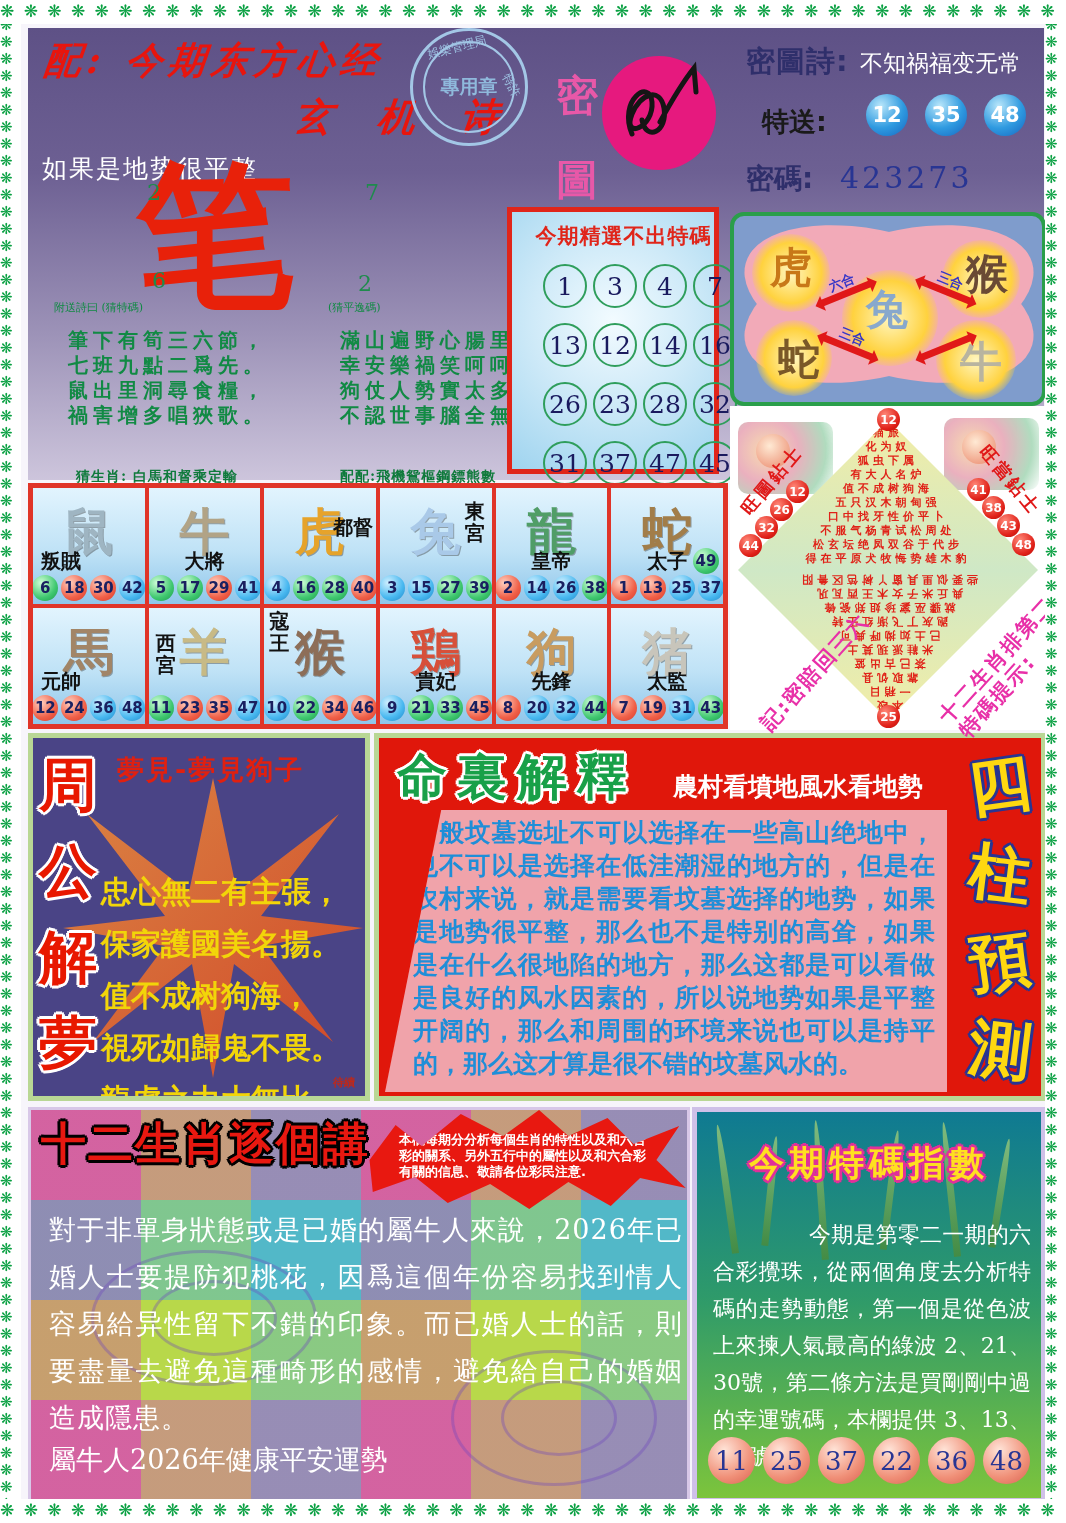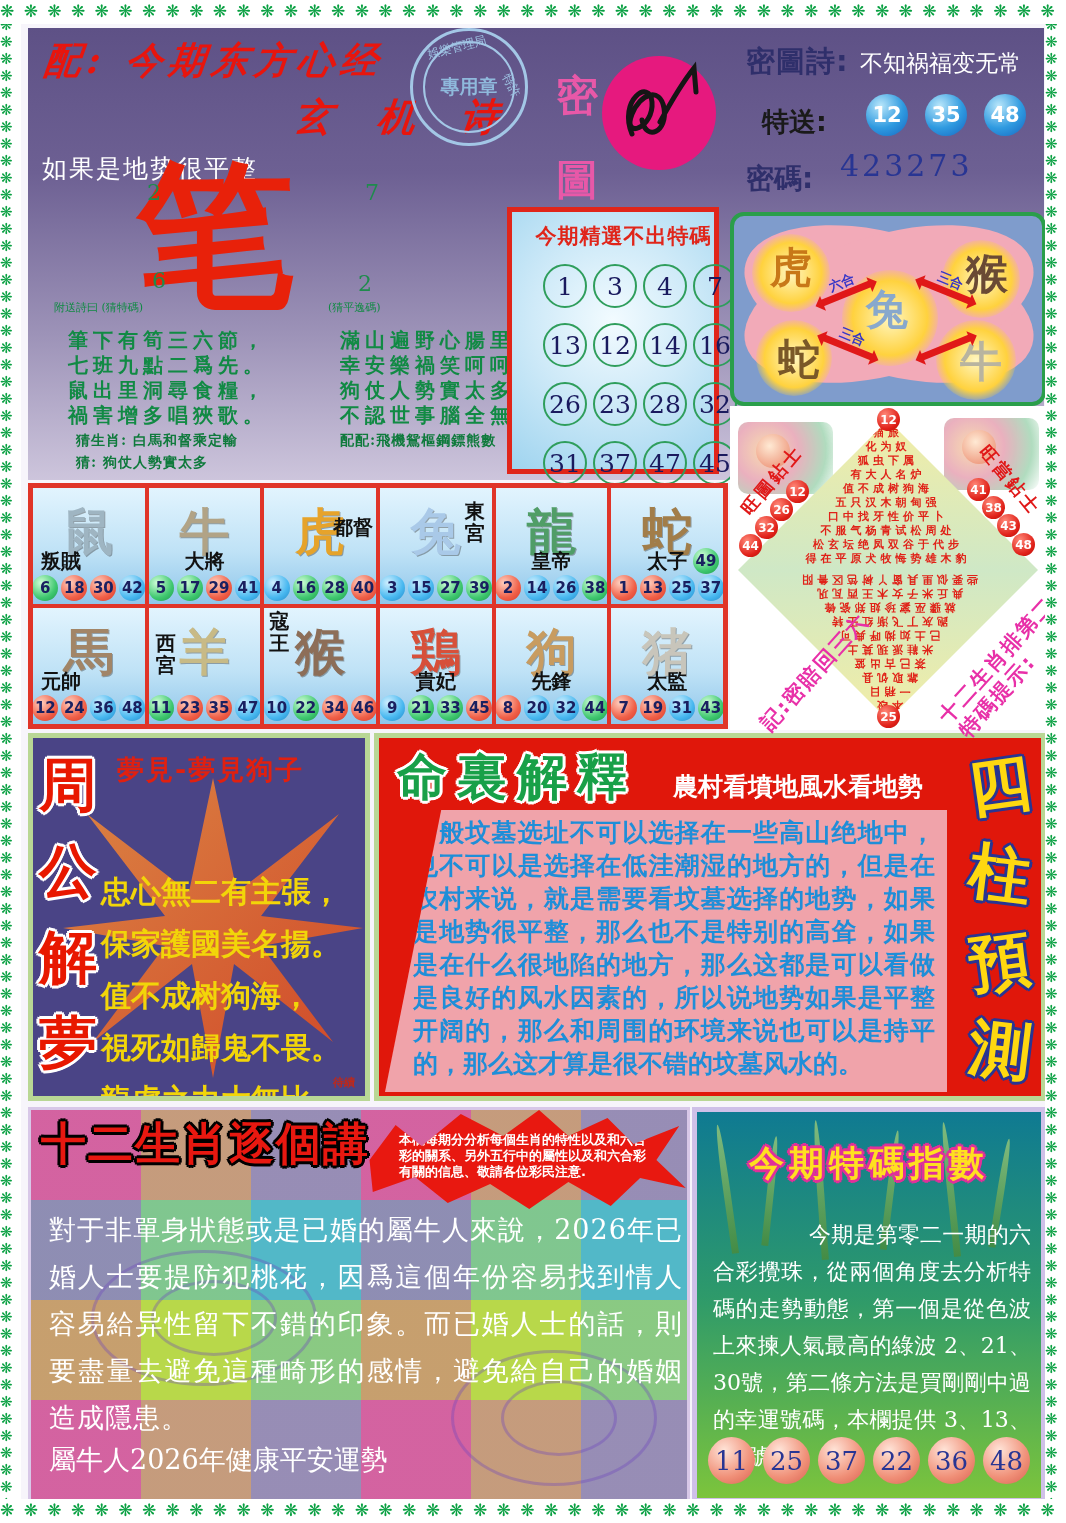--- a/index.html
+++ b/index.html
@@ -19,30 +19,30 @@
   .stamp-inner{position:absolute;left:10px;top:10px;right:10px;bottom:10px;border:2px solid #a3c7e6;border-radius:50%;}
   .stamp-main{position:absolute;left:50%;top:50%;transform:translate(-50%,-50%);font-size:19px;font-weight:bold;color:#8fb9dc;white-space:nowrap;}
   .stamp-arc1{position:absolute;left:14px;top:8px;font-size:12px;color:#9ec3e3;transform:rotate(-14deg);white-space:nowrap;}
   .stamp-arc2{position:absolute;right:2px;top:46px;font-size:12px;color:#9ec3e3;transform:rotate(62deg);white-space:nowrap;}
   .issue-label{position:absolute;left:14px;top:124px;font-size:25px;color:#fff;font-family:"DejaVu Serif",serif;letter-spacing:2px;}
   .big-char{position:absolute;left:108px;top:128px;font-size:158px;line-height:1;color:#e8210a;font-family:"DejaVu Serif",serif;font-weight:bold;}
   .corner-num{position:absolute;font-size:22px;color:#1f8b4d;font-family:"DejaVu Serif",serif;}
   .poem-hdr{position:absolute;top:272px;font-size:11px;color:#118a44;font-family:"DejaVu Serif",serif;}
   .poem-col{position:absolute;top:300px;font-family:"DejaVu Serif",serif;}
   .poem-line{font-size:20px;line-height:25px;color:#118a44;font-weight:bold;letter-spacing:5px;white-space:nowrap;}
-  .poem-foot{position:absolute;font-size:14px;color:#0f7a3c;font-weight:bold;letter-spacing:1px;white-space:nowrap;font-family:"DejaVu Serif",serif;}
+  .poem-foot{position:absolute;font-size:14px;color:#0f7a3c;font-weight:bold;letter-spacing:1px;white-space:nowrap;font-family:"DejaVu Serif",serif;margin-top:36px;}
   .mi-tu-char{position:absolute;font-size:42px;color:#e858a8;font-family:"DejaVu Serif",serif;font-weight:bold;}
   .pink-circle{position:absolute;left:574px;top:28px;width:114px;height:114px;border-radius:50%;background:#e6197e;}
   .mi-tu-shi-label{position:absolute;left:718px;top:14px;font-size:29px;font-weight:bold;color:#2f2f6b;letter-spacing:1px;}
   .mi-tu-shi-value{position:absolute;left:832px;top:20px;font-size:23px;font-weight:normal;color:#fff;white-space:nowrap;}
   .te-song-label{position:absolute;left:734px;top:76px;font-size:27px;font-weight:bold;color:#1a1a1a;}
   #te-song-balls{position:absolute;left:838px;top:66px;display:flex;gap:17px;}
   .ball-blue{width:42px;height:42px;border-radius:50%;display:flex;align-items:center;justify-content:center;color:#fff;font-size:21px;font-weight:bold;background:radial-gradient(circle at 35% 28%,#b8e6fa,#2f9ae0 55%,#1565c0);}
   .mi-ma-label{position:absolute;left:718px;top:132px;font-size:28px;font-weight:bold;color:#2f2f6b;}
-  .mi-ma-value{position:absolute;left:812px;top:120px;font-size:30px;color:#283593;font-family:"DejaVu Serif",serif;letter-spacing:3px;}
+  .mi-ma-value{position:absolute;left:812px;top:132px;font-size:30px;color:#283593;font-family:"DejaVu Serif",serif;letter-spacing:3px;}
   
   #sel-grid{left:507px;top:207px;width:212px;height:267px;border:5px solid #e0251a;background:radial-gradient(circle at 50% 42%,#f2fbff 0%,#cfeaf8 45%,#9fd4ef 100%);z-index:2;padding-left:21px;}
   .sel-title{margin-top:10px;text-align:center;font-size:21px;font-weight:bold;color:#e0251a;letter-spacing:1px;font-family:"DejaVu Serif",serif;}
   #sel-grid-body{display:grid;grid-template-columns:repeat(4,1fr);gap:15px 6px;padding:14px 10px;}
   .sel-num{width:40px;height:40px;border:2px solid #2f9e5c;border-radius:50%;display:flex;align-items:center;justify-content:center;font-size:25px;color:#1a1a5e;font-family:"DejaVu Serif",serif;margin:0 auto;}
   
   #animal-chart{left:730px;top:212px;width:316px;height:194px;border:4px solid #2a9e4a;border-radius:14px;background:#7f9ccc;overflow:hidden;z-index:2;}
   .blob{position:absolute;background:#f2aab8;border-radius:50%;}
   .glow{position:absolute;border-radius:50%;background:radial-gradient(circle,#fff6c0 0%,#ffd23e 55%,rgba(255,210,62,0) 75%);}
   .an-art{position:absolute;font-size:42px;font-weight:bold;font-family:"DejaVu Serif",serif;}

